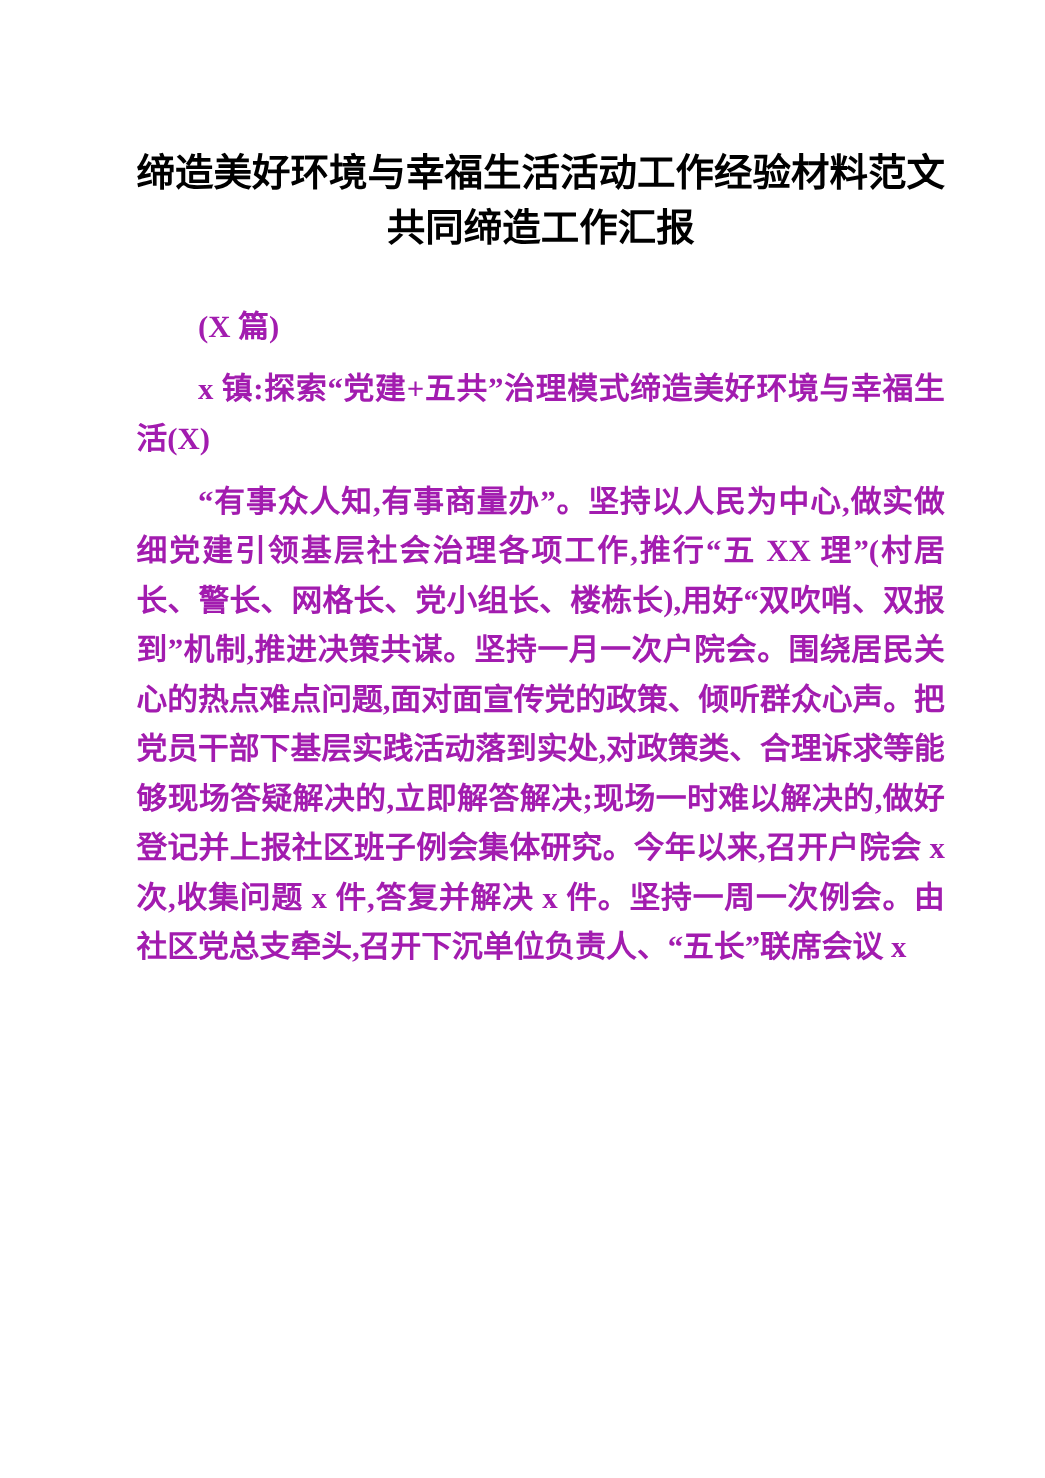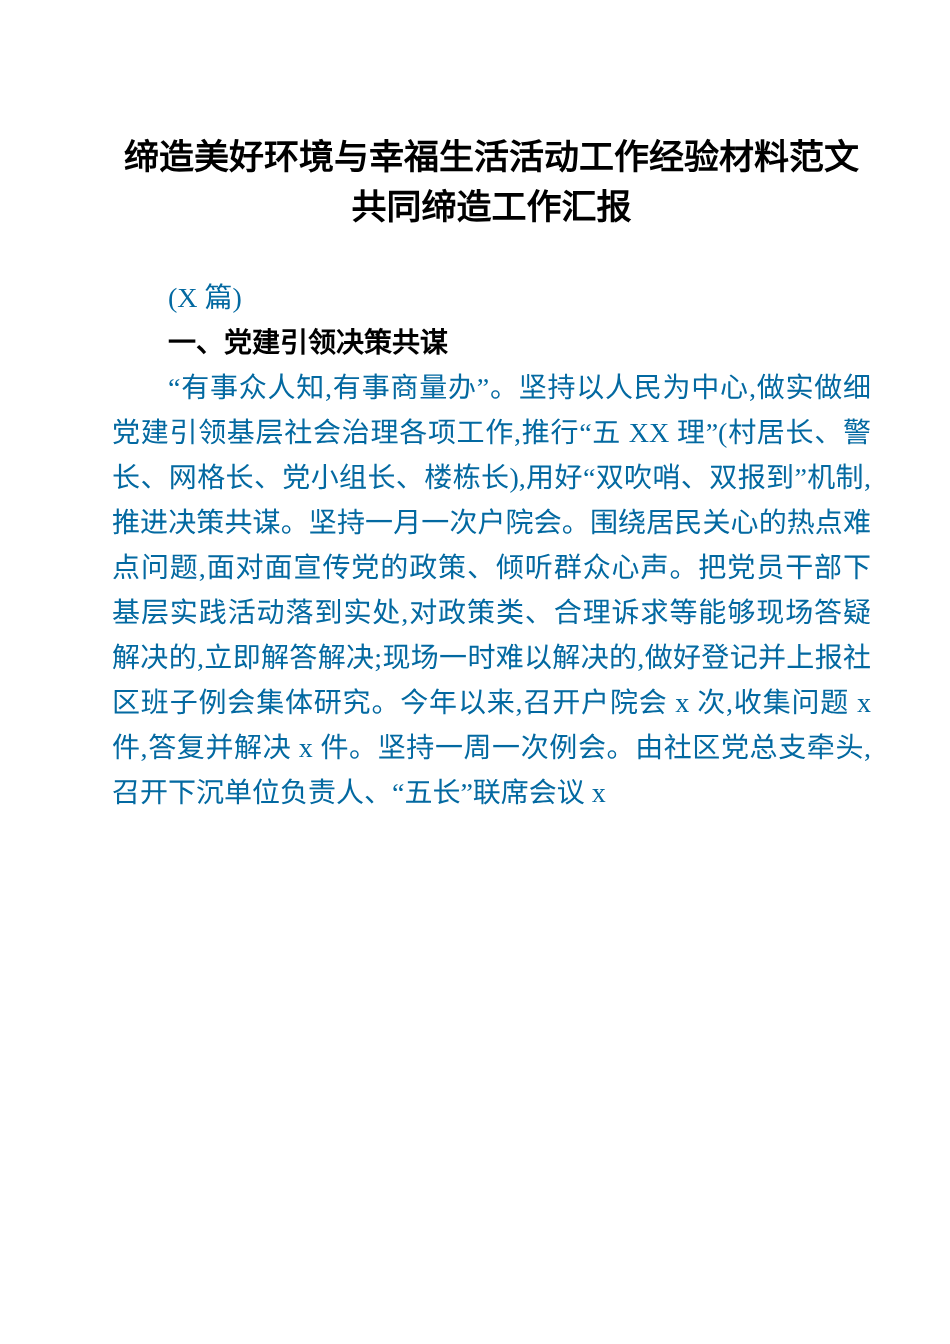--- a/index.html
+++ b/index.html
@@ -22,45 +22,45 @@
     font-family: "Liberation Serif", "DejaVu Serif", serif;
     font-weight: 700;
     font-size: 35px;
     line-height: 50px;
     text-align: center;
     color: #000000;
     margin: 0 0 42px 0;
   }
   .para {
     font-family: "Liberation Serif", "DejaVu Serif", serif;
-    font-weight: 400;
+    font-weight: 700;
     font-size: 28px;
     line-height: 45px;
     text-align: justify;
     text-justify: inter-ideograph;
     text-indent: 2em;
-    color: #0369a1;
-    margin: 0;
+    color: #a21caf;
+    margin: 12px;
   }
   .section-heading {
     font-family: "Liberation Sans", "DejaVu Sans", sans-serif;
     font-weight: 700;
     font-size: 28px;
     line-height: 45px;
     text-indent: 2em;
     color: #000000;
     margin: 0;
   }
 </style>
 </head>
 <body>
 
 <div class="page">
   <h1 class="doc-title">缔造美好环境与幸福生活活动工作经验材料范文共同缔造工作汇报</h1>
 
   <p class="para">(X 篇)</p>
 
+  <p class="para">x 镇:探索“党建+五共”治理模式缔造美好环境与幸福生活(X)</p>
 
 
-  <h2 class="section-heading">一、党建引领决策共谋</h2>
 
   <p class="para">“有事众人知,有事商量办”。坚持以人民为中心,做实做细党建引领基层社会治理各项工作,推行“五 XX 理”(村居长、警长、网格长、党小组长、楼栋长),用好“双吹哨、双报到”机制,推进决策共谋。坚持一月一次户院会。围绕居民关心的热点难点问题,面对面宣传党的政策、倾听群众心声。把党员干部下基层实践活动落到实处,对政策类、合理诉求等能够现场答疑解决的,立即解答解决;现场一时难以解决的,做好登记并上报社区班子例会集体研究。今年以来,召开户院会 x 次,收集问题 x 件,答复并解决 x 件。坚持一周一次例会。由社区党总支牵头,召开下沉单位负责人、“五长”联席会议 x</p>
 </div>
 
 </body></html>

